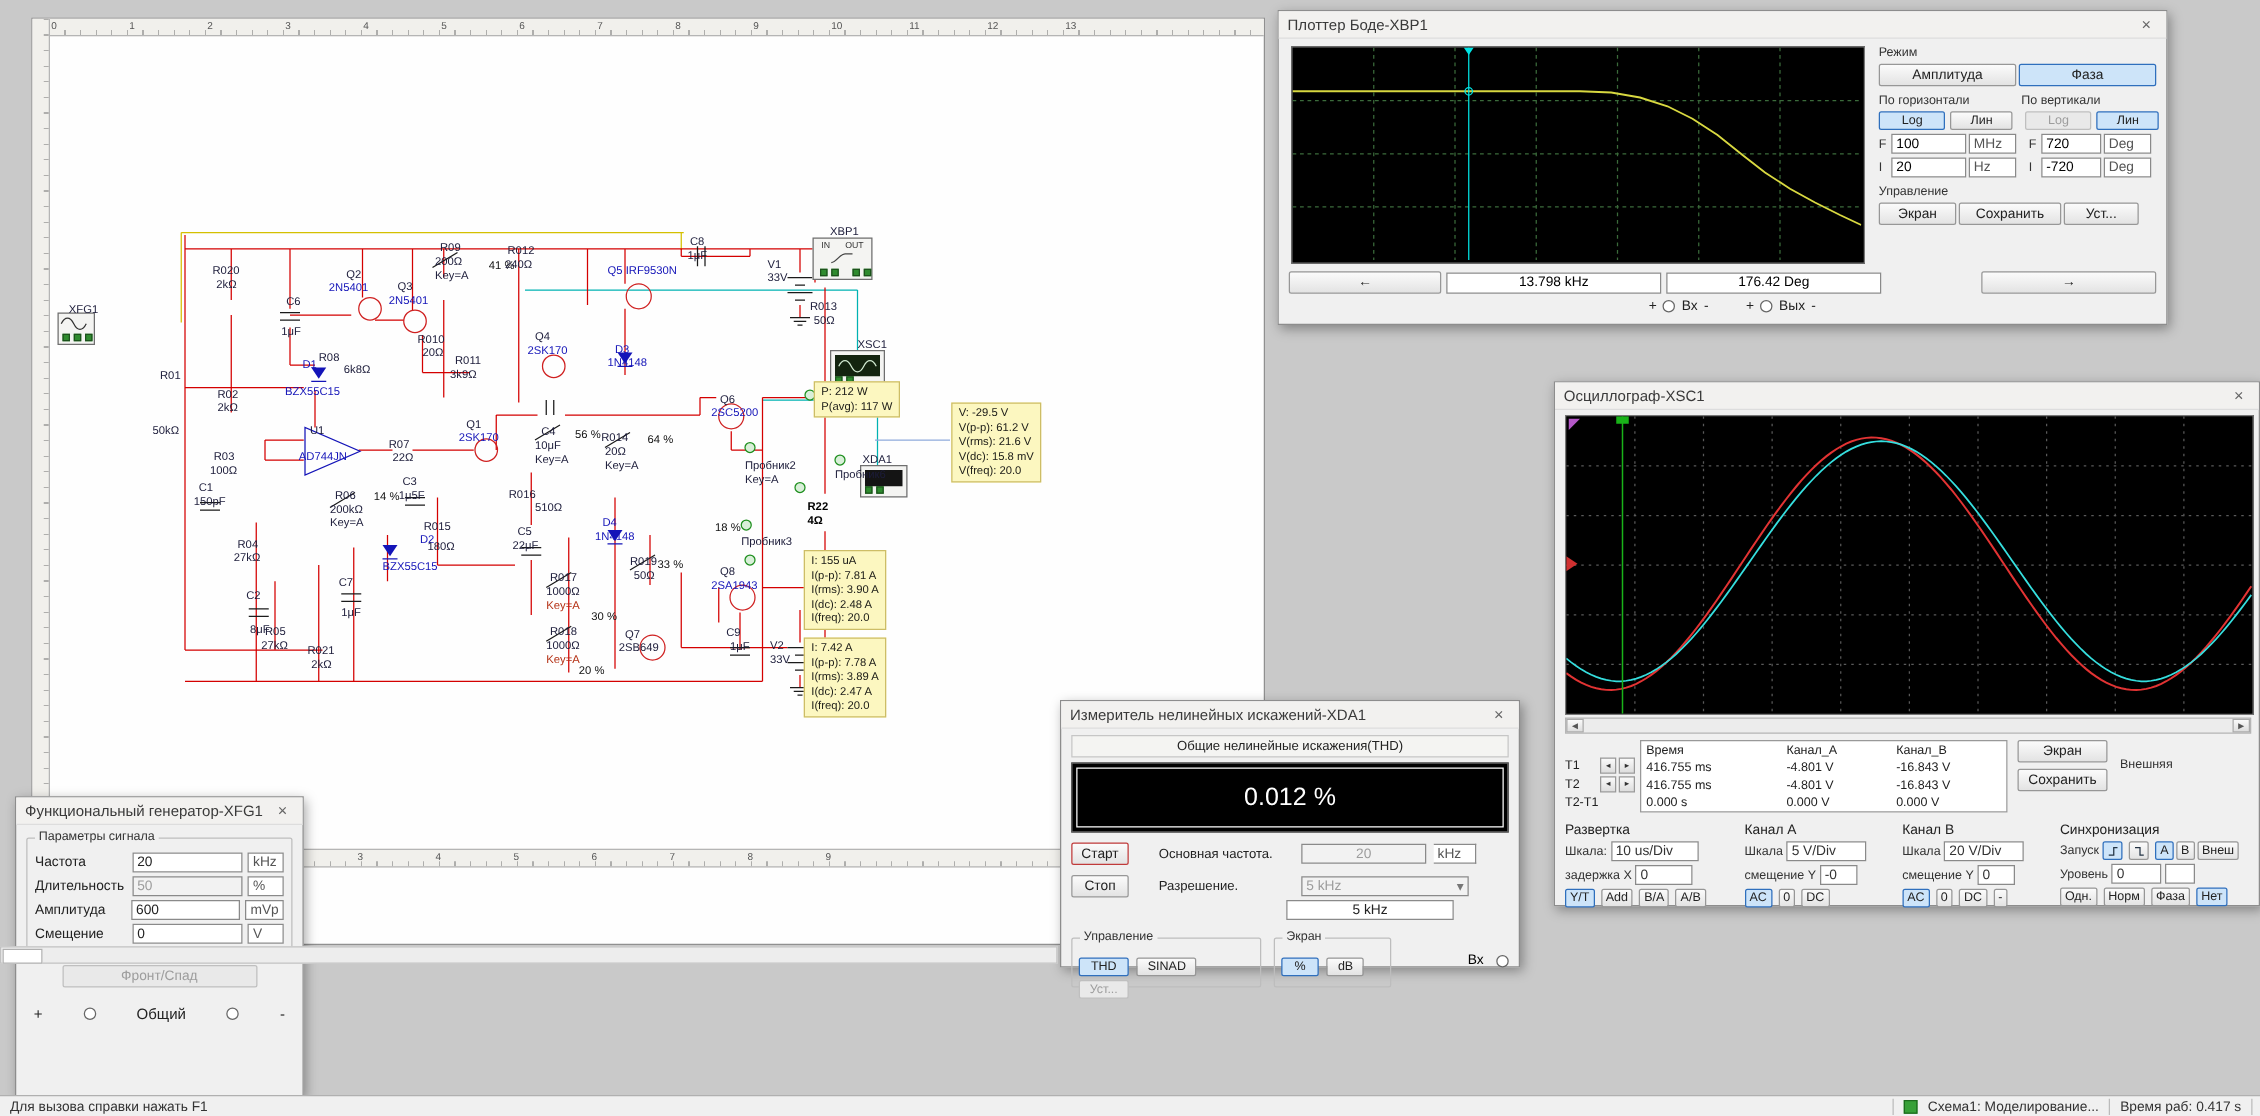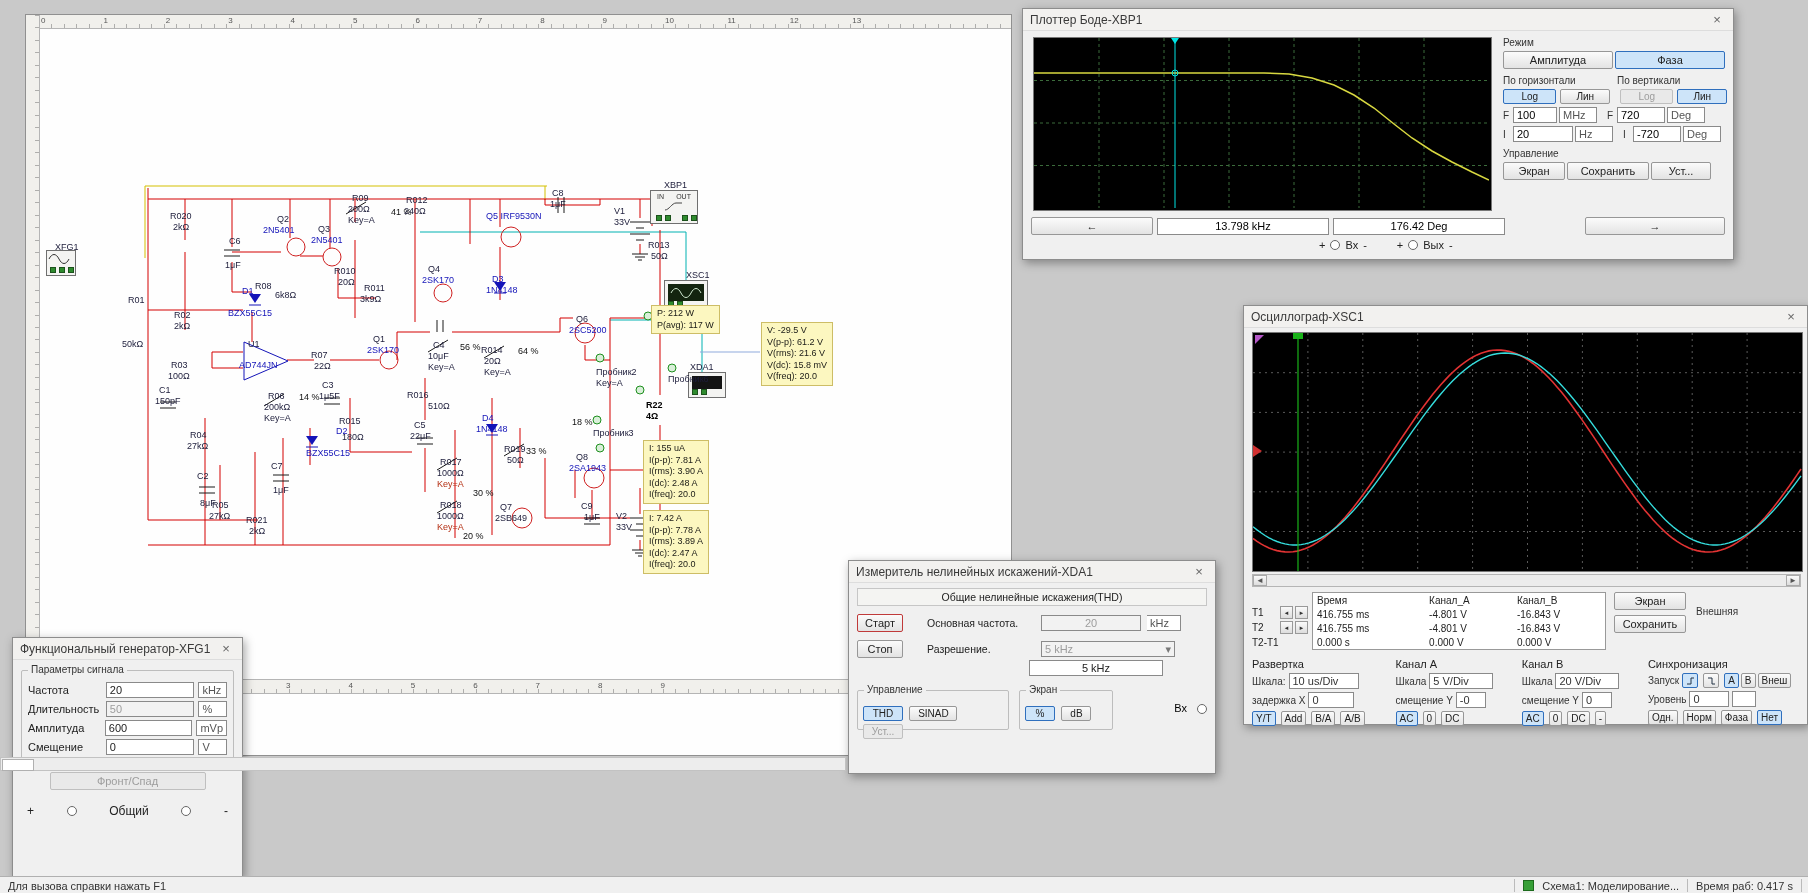--- a/index.html
+++ b/index.html
@@ -621,21 +621,21 @@
       <span class="plabel">По вертикали</span>
     </div>
     <div class="prow">
       <span class="btn tiny active" style="width:54px">Log</span>
       <span class="btn tiny" style="width:50px">Лин</span>
       <span class="btn tiny disabled" style="width:54px;margin-left:6px">Log</span>
       <span class="btn tiny active" style="width:50px">Лин</span>
     </div>
     <div class="prow">
       <span class="flbl">F</span>
-      <span class="inp" style="width:44px">100</span>
+      <span class="inp" style="width:60px">100</span>
       <span class="inp unit" style="width:38px">MHz</span>
       <span class="flbl" style="margin-left:8px">F</span>
       <span class="inp" style="width:48px">720</span>
       <span class="inp unit" style="width:38px">Deg</span>
     </div>
     <div class="prow">
       <span class="flbl">I</span>
       <span class="inp" style="width:60px">20</span>
       <span class="inp unit" style="width:38px">Hz</span>
       <span class="flbl" style="margin-left:8px">I</span>
@@ -836,20 +836,21 @@
     </div>
   </div>
 </div>
 
 <div class="win" id="win-thd" style="left:848px;top:560px;width:368px;height:214px">
   <div class="titlebar">
     <span>Измеритель нелинейных искажений-XDA1</span>
     <span class="close">×</span>
   </div>
   <div class="thd-header">Общие нелинейные искажения(THD)</div>
+  <div class="thd-display">0.012 %</div>
   <div class="thd-row">
     <span class="btn thd-start" style="width:46px">Старт</span>
     <span style="width:108px;margin-left:18px">Основная частота.</span>
     <span class="inp dis" style="width:100px;justify-content:center">20</span>
     <span class="inp unit" style="width:34px;border-left:none">kHz</span>
   </div>
   <div class="thd-row">
     <span class="btn" style="width:46px">Стоп</span>
     <span style="width:108px;margin-left:18px">Разрешение.</span>
     <span class="inp dis" style="width:134px;justify-content:space-between">

